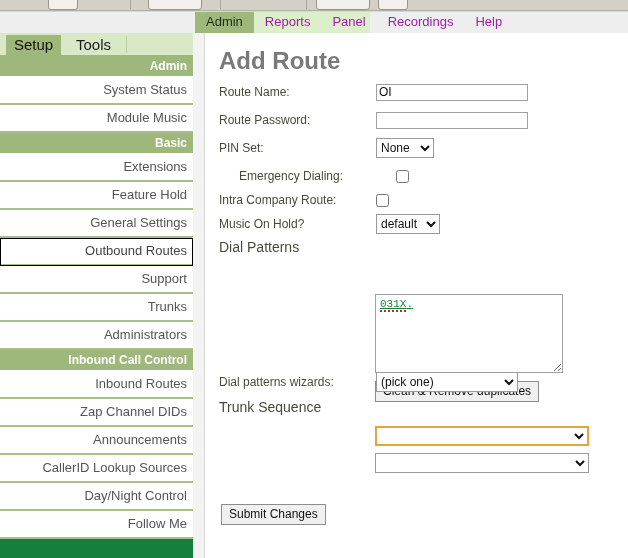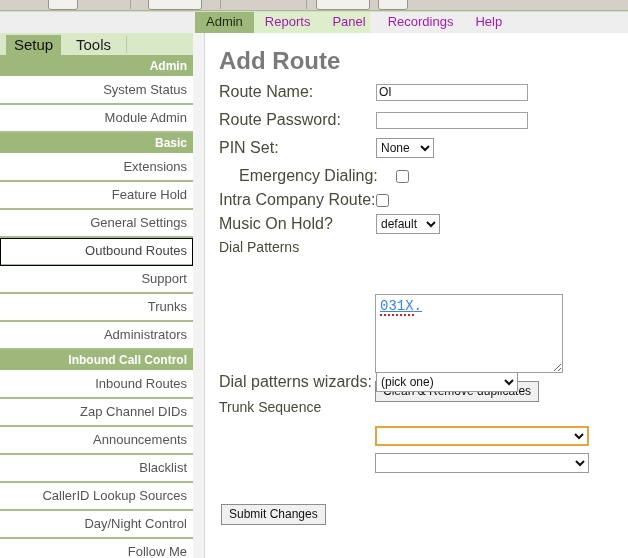--- a/index.html
+++ b/index.html
@@ -177,21 +177,21 @@
   }
 
   .form-row {
     position: absolute;
     left: 14px;
     display: flex;
     align-items: center;
     height: 22px;
   }
   .f-label {
-    font-size: 16px;
+    font-size: 12px;
     color: #4a4a3a;
     width: 157px;
     white-space: nowrap;
   }
 
   input.txt {
     width: 152px;
     height: 17px;
     font-size: 12px;
     font-family: "Liberation Sans", sans-serif;
@@ -244,22 +244,22 @@
     box-sizing: border-box;
     color: #111;
     resize: both;
     line-height: 14px;
   }
   .dial-text {
     position: absolute;
     left: 175px;
     top: 257px;
     font-family: "Liberation Mono", monospace;
-    font-size: 14px;
-    color: #3b82f6;
+    font-size: 11px;
+    color: #15803d;
     pointer-events: none;
     white-space: pre;
     text-decoration: underline;
   }
   .squiggle {
     border-bottom: 2px dotted #d02020;
     padding-bottom: 0px;
   }
 
   button.btn {
@@ -321,34 +321,33 @@
 
   <div class="sidebar">
     <div class="sidebar-tabs">
       <div class="stab active" style="left:6px;">Setup</div>
       <div class="stab" style="left:68px;">Tools</div>
       <div class="stab-divider" style="left:126px;"></div>
     </div>
     <div id="sidebar-entries">
         <div class="side-group">Admin</div>
         <div class="side-item">System Status</div>
-        <div class="side-item">Module Admin</div>
+        <div class="side-item">Module Music</div>
         <div class="side-group">Basic</div>
         <div class="side-item">Extensions</div>
         <div class="side-item">Feature Hold</div>
         <div class="side-item">General Settings</div>
         <div class="side-item selected">Outbound Routes</div>
         <div class="side-item">Support</div>
         <div class="side-item">Trunks</div>
         <div class="side-item">Administrators</div>
         <div class="side-group">Inbound Call Control</div>
         <div class="side-item">Inbound Routes</div>
         <div class="side-item">Zap Channel DIDs</div>
         <div class="side-item">Announcements</div>
-        <div class="side-item">Blacklist</div>
         <div class="side-item">CallerID Lookup Sources</div>
         <div class="side-item">Day/Night Control</div>
         <div class="side-item">Follow Me</div>
       </div>
   </div>
 
   <div class="gutter"></div>
 
   <div class="content">
 

